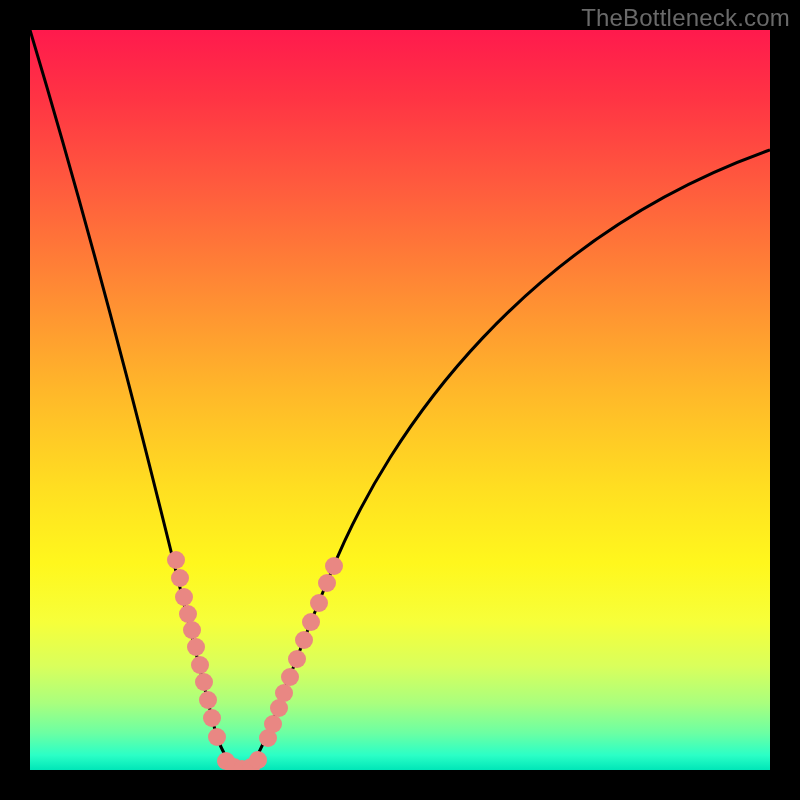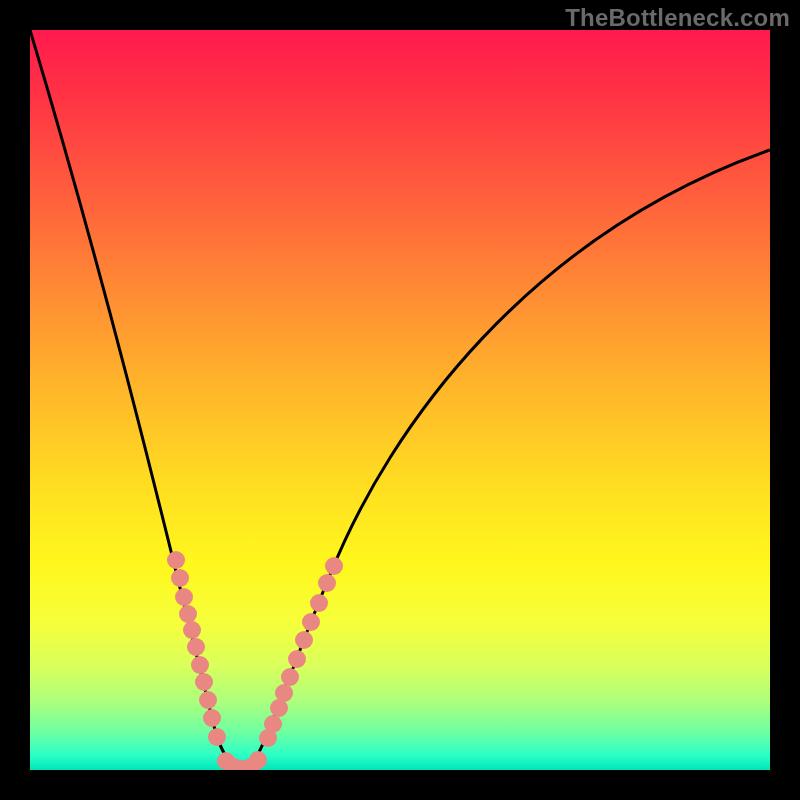--- a/index.html
+++ b/index.html
@@ -41,21 +41,21 @@
       #2bffc6 98%,
       #00e6b8 100%
     );
   }
   .watermark {
     position: absolute;
     top: 4px;
     right: 10px;
     color: #6a6a6a;
     font-size: 24px;
-    font-weight: 700;
+    font-weight: 400;
     letter-spacing: 0.2px;
     user-select: none;
   }
   svg.curve {
     position: absolute;
     left: 0;
     top: 0;
     width: 740px;
     height: 740px;
   }

